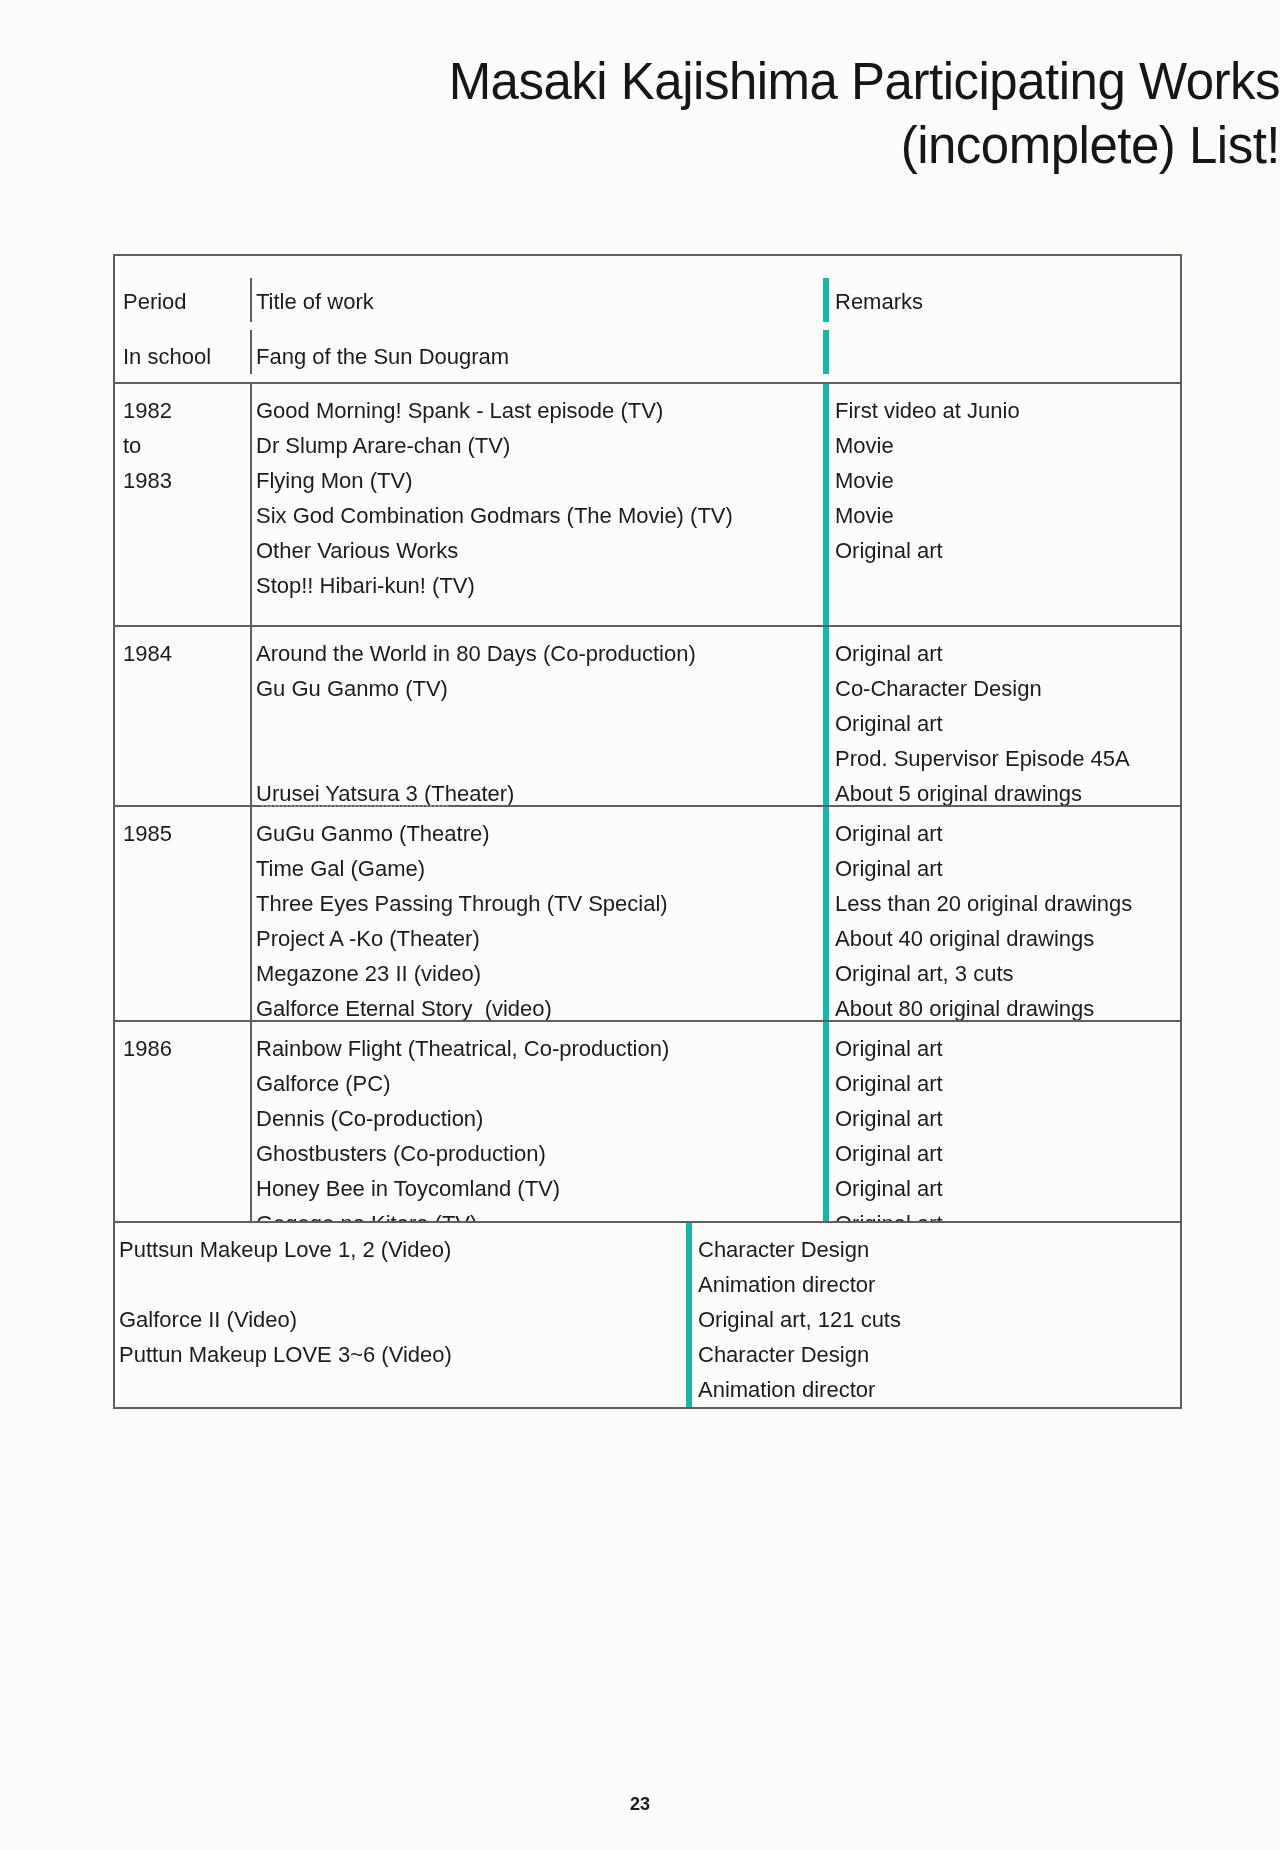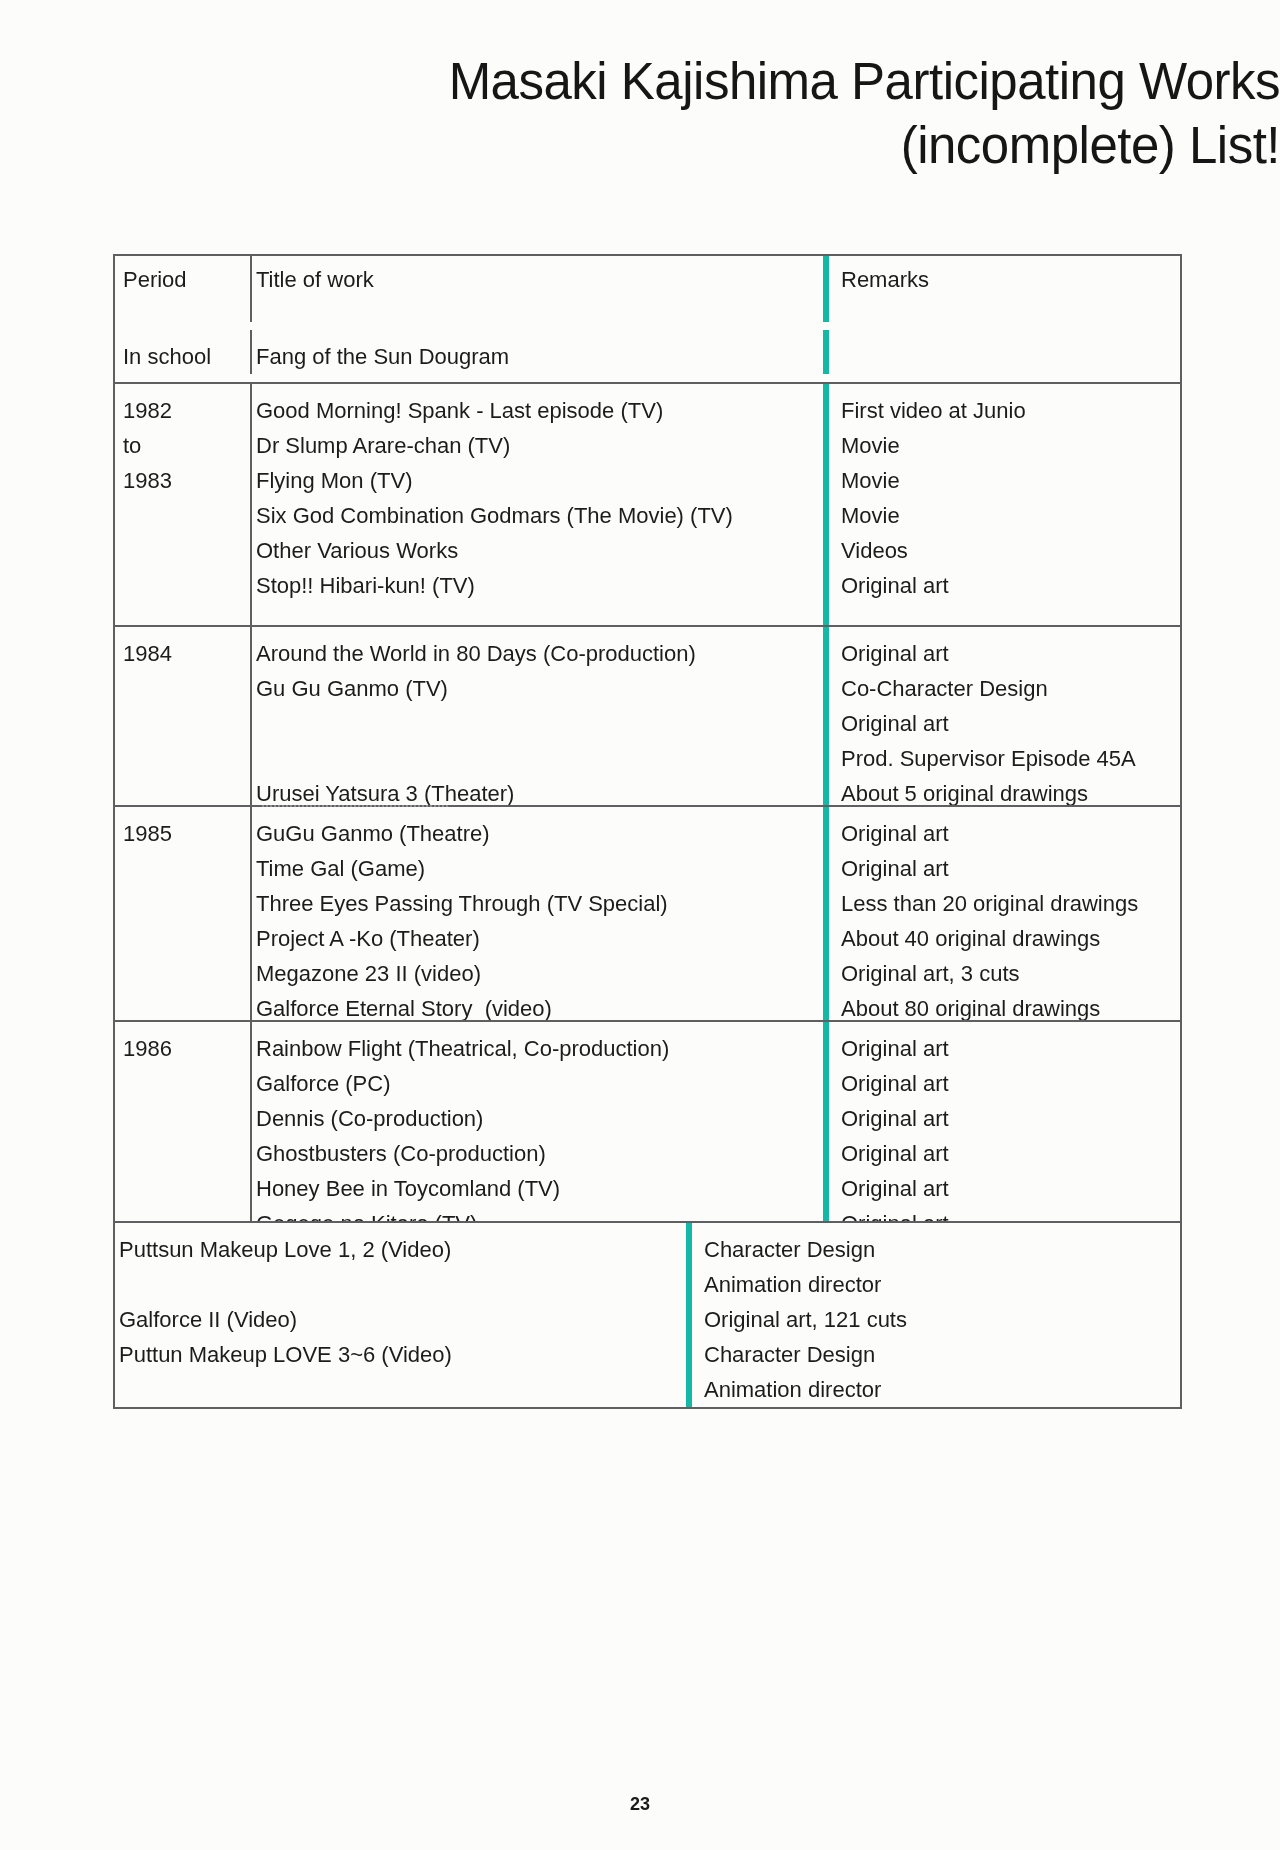--- a/index.html
+++ b/index.html
@@ -29,35 +29,35 @@
   .works-table {
     position: absolute;
     left: 113px;
     top: 254px;
     width: 1069px;
     border: 2px solid #5f5f62;
     background: transparent;
   }
   .t-row { display: flex; border-top: 2px solid #5f5f62; }
   .t-row:first-child { border-top: none; }
-  .t-row.row-header { height: 66px; }
+  .t-row.row-header { height: 66px; align-items: flex-end; }
   .t-row.row-0 { height: 60px; align-items: center; }
   .t-row.row-1 { height: 243px; }
   .t-row.row-2 { height: 180px; }
   .t-row.row-3 { height: 215px; }
   .t-row.row-4 { height: 201px; }
   .t-row.row-5 { height: 186px; }
   .t-cell {
     font-size: 22px;
     padding: 9px 6px 0 8px;
     overflow: hidden;
   }
   .c-period  { width: 137px; border-right: 2px solid #5f5f62; }
   .c-title   { width: 577px; border-right: 6px solid #14b8a6; padding-left: 4px; }
-  .c-remarks { flex: 1 1 auto; padding-left: 12px; }
+  .c-remarks { flex: 1 1 auto; padding-left: 6px; }
   .line { line-height: 35px; white-space: pre-wrap; min-height: 35px; }
   .hdr .line { line-height: 30px; }
   .page-number {
     position: absolute;
     top: 1794px;
     left: 0;
     width: 100%;
     text-align: center;
     font-size: 18px;
     font-weight: 700;
@@ -121,21 +121,20 @@
             <div class="line">Flying Mon (TV)</div>
             <div class="line">Six God Combination Godmars (The Movie) (TV)</div>
             <div class="line">Other Various Works</div>
             <div class="line">Stop!! Hibari-kun! (TV)</div>
           </div>
           <div class="t-cell c-remarks">
             <div class="line">First video at Junio</div>
             <div class="line">Movie</div>
             <div class="line">Movie</div>
             <div class="line">Movie</div>
-            <div class="line">Videos</div>
             <div class="line">Original art</div>
           </div>
         </div>
         <div class="t-row row-2">
           <div class="t-cell c-period">
             <div class="line">1984</div>
           </div>
           <div class="t-cell c-title">
             <div class="line">Around the World in 80 Days (Co-production)</div>
             <div class="line">Gu Gu Ganmo (TV)</div>

